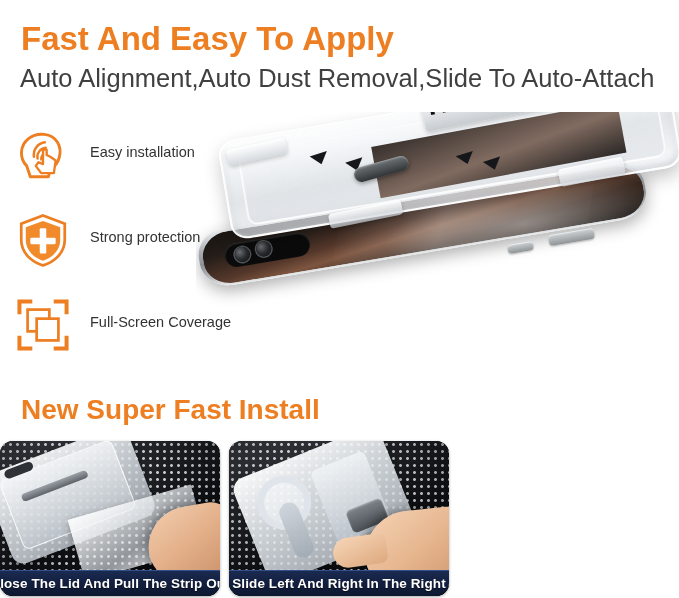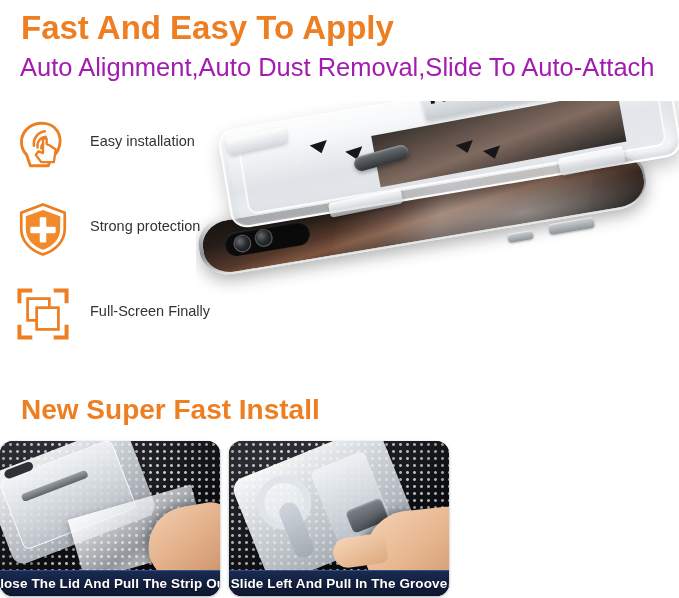--- a/index.html
+++ b/index.html
@@ -13,21 +13,21 @@
     height: 598px;
     position: relative;
     overflow: hidden;
     font-family: "Liberation Sans", sans-serif;
     -webkit-font-smoothing: antialiased;
   }
 
   
   #hero-section {
     position: absolute;
-    left: 0; top: 5px;
+    left: 0; top: 16px;
     width: 590px;
     height: 378px;
     background: #ffffff;
   }
 
   #hero-title {
     position: absolute;
     left: 21px;
     top: 2px;
     font-size: 33px;
@@ -37,21 +37,21 @@
     white-space: nowrap;
     line-height: 1.25;
   }
 
   #hero-subtitle {
     position: absolute;
     left: 20px;
     top: 47px;
     font-size: 25.5px;
     font-weight: normal;
-    color: #a21caf;
+    color: #404040;
     white-space: nowrap;
     line-height: 1.25;
     text-align: center;
   }
 
   
   #feature-list {
     position: absolute;
     left: 0;
     top: 106px;
@@ -513,21 +513,21 @@
           <g fill="none" stroke="#ED7F22" stroke-width="4.4" stroke-linecap="square">
             <path d="M6 18 L6 6 L18 6"></path>
             <path d="M46 6 L58 6 L58 18"></path>
             <path d="M58 46 L58 58 L46 58"></path>
             <path d="M18 58 L6 58 L6 46"></path>
           </g>
           <rect x="15" y="15" width="24" height="24" fill="none" stroke="#ED7F22" stroke-width="3"></rect>
           <rect x="25" y="25" width="24" height="24" fill="#ffffff" stroke="#ED7F22" stroke-width="3"></rect>
         </svg>
       </div>
-      <div class="feature-label">Full-Screen Finally</div>
+      <div class="feature-label">Full-Screen Coverage</div>
     </div>
   </div>
 
   <div id="hero-photo">
 
     <div class="phone-wrap">
       <div class="phone-side">
         <div class="phone-face">
           <div class="camera-pill"></div>
           <div class="lens a"></div>
@@ -586,19 +586,19 @@
       <div class="panel-vig"></div>
       <div class="p2-tray">
         <div class="p2-ring"></div>
         <div class="p2-slot"></div>
         <div class="p2-pad"></div>
         <div class="p2-knob"></div>
       </div>
       <div class="p2-hand"></div>
       <div class="p2-finger"></div>
       <div class="panel-caption">
-        <span>Slide Left And Pull In The Groove</span>
+        <span>Slide Left And Right In The Right</span>
       </div>
     </div>
 
 
   </div>
 </div>
 
 </body></html>

